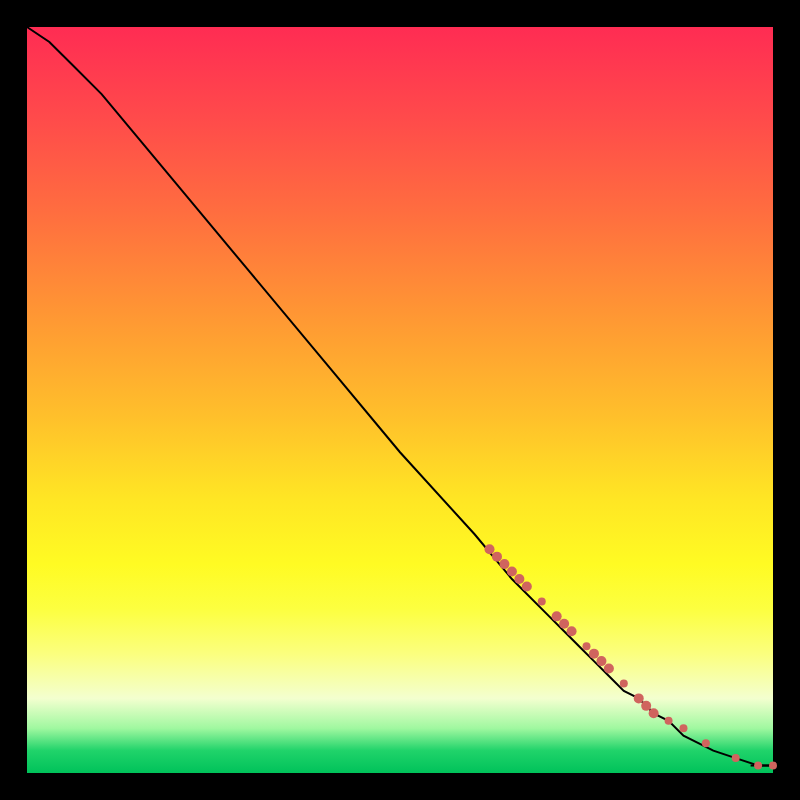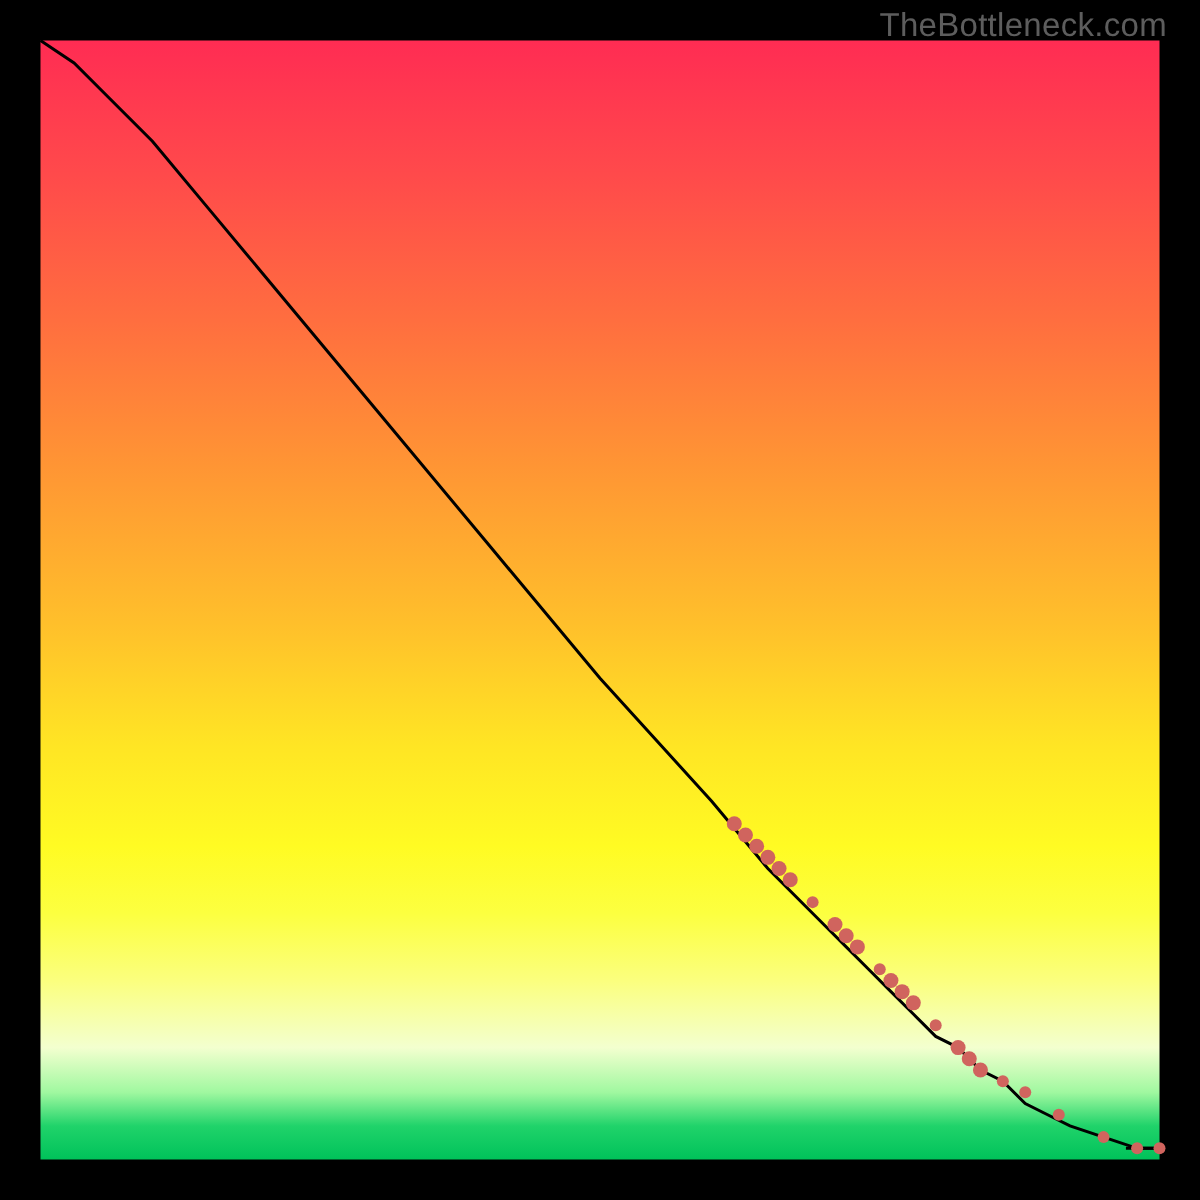--- a/index.html
+++ b/index.html
@@ -57,21 +57,20 @@
     top: 0;
     width: 746px;
     height: 746px;
     overflow: visible;
   }
 </style>
 </head>
 <body>
 
 <div class="outer">
-  <div class="watermark">TheBottleneck.com</div>
   <div class="plot">
     <svg class="curve" viewBox="0 0 746 746">
       <polyline id="curve-line" fill="none" stroke="#000000" stroke-width="2" points="0,0 22.38,14.919999999999959 44.76,37.30000000000007 74.60000000000001,67.13999999999999 111.89999999999999,111.89999999999998 149.20000000000002,156.65999999999997 223.79999999999998,246.17999999999995 298.40000000000003,335.7 373,425.22 447.59999999999997,507.28 484.90000000000003,552.04 522.1999999999999,589.34 537.12,604.26 552.04,619.18 566.96,634.1 581.88,649.02 596.8000000000001,663.94 611.7199999999999,671.4 626.64,686.32 641.56,693.78 656.48,708.7 671.4,716.16 686.32,723.62 708.6999999999999,731.08 731.08,738.54 746,738.54"></polyline>
       <polyline id="flat-tail" fill="none" stroke="#000000" stroke-width="2" points="723.62,738.54 746,738.54"></polyline>
       <g id="markers">
           <circle cx="462.52" cy="522.2" r="5" fill="#d0645e"></circle>
           <circle cx="469.98" cy="529.6600000000001" r="5" fill="#d0645e"></circle>
           <circle cx="477.44" cy="537.12" r="5" fill="#d0645e"></circle>
           <circle cx="484.90000000000003" cy="544.5799999999999" r="5" fill="#d0645e"></circle>
           <circle cx="492.36" cy="552.04" r="5" fill="#d0645e"></circle>

